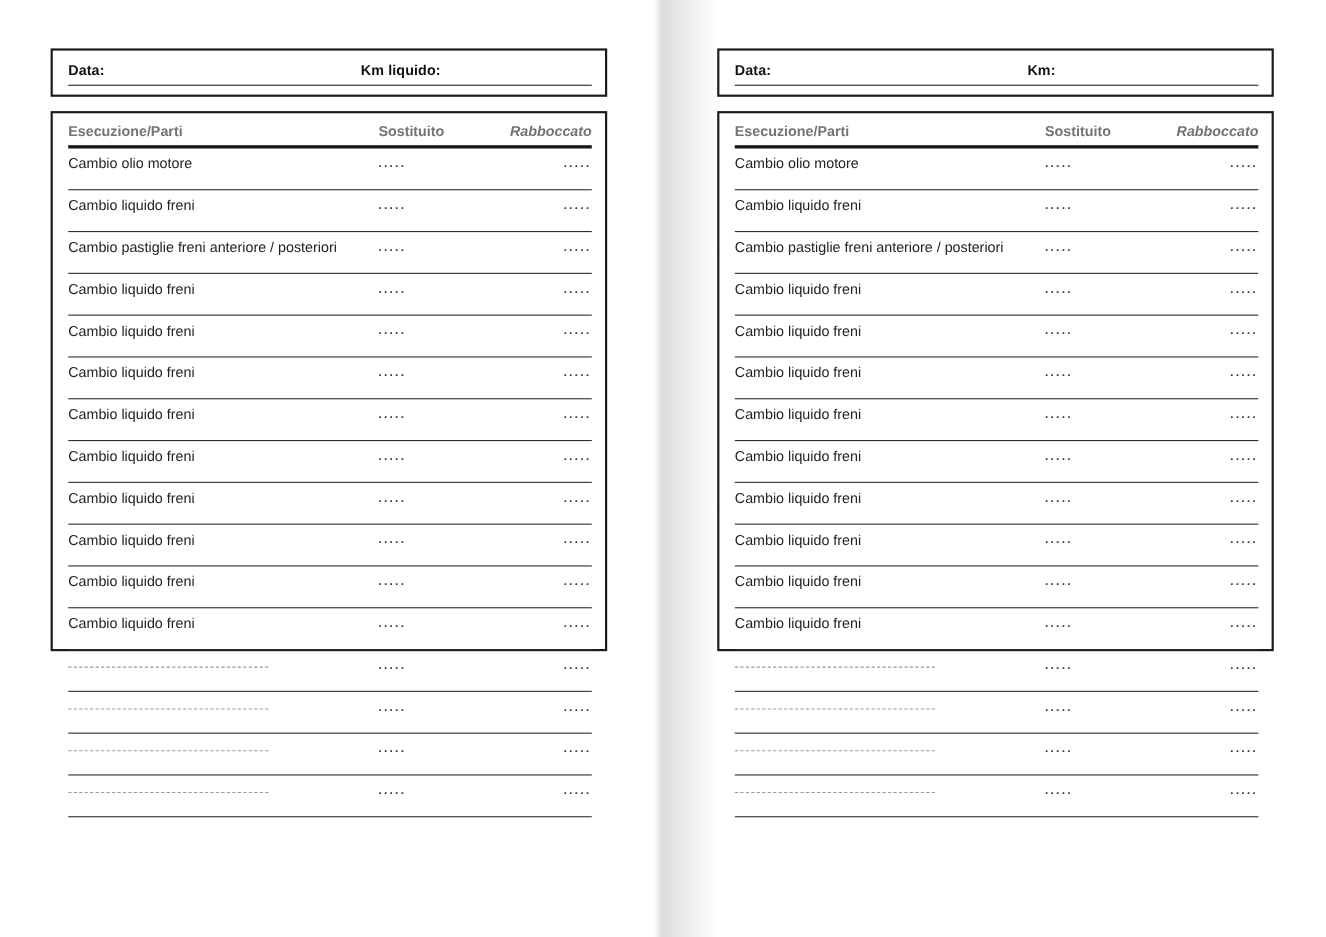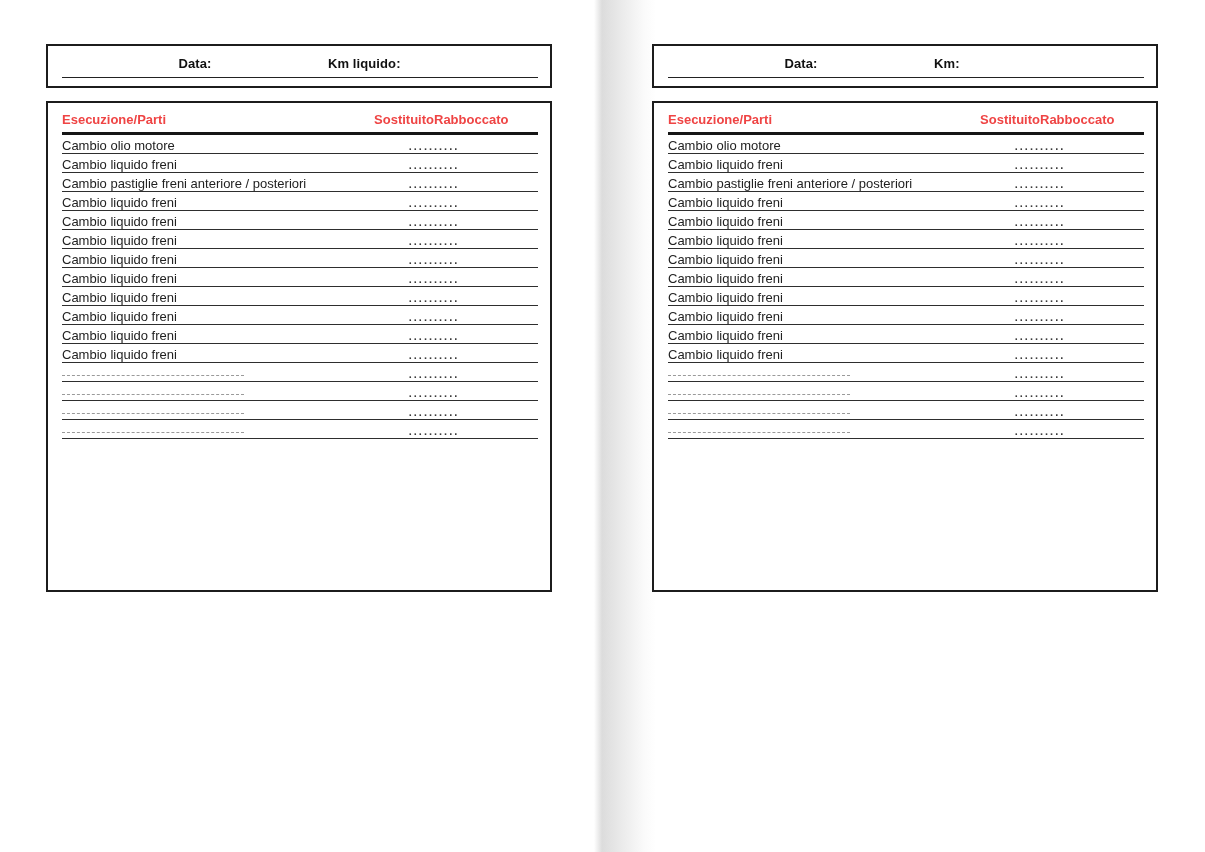--- a/index.html
+++ b/index.html
@@ -35,42 +35,42 @@
   
   .box-top { height: 44px; }
   .fieldline {
     display: flex;
     margin: 10px 12px 0 14px;
     border-bottom: 1.5px solid #222;
     padding-bottom: 6px;
     align-items: baseline;
   }
   .f-label { font-weight: bold; font-size: 13px; color: #111; letter-spacing: .1px; }
-  .f-first { width: 266px; flex: none; text-align: center; }
+  .f-first { width: 266px; flex: none; }
 
   
   .box-table { height: 491px; margin-top: 13px; }
   .table-inner { margin: 0 12px 0 14px; }
   .thead {
     display: flex;
     height: 32px;
     align-items: flex-end;
     border-bottom: 3px solid #161616;
     padding-bottom: 5px;
   }
-  .th { font-weight: bold; font-size: 13px; color: #ef4444; }
+  .th { font-weight: bold; font-size: 13px; color: #737373; }
   .c-exec { flex: 1; min-width: 0; }
-  .c-sost { width: 90px;  text-align: right; flex: none; }
-  .c-rabb { width: 104px; text-align: left; flex: none; }
+  .c-sost { width: 90px;  text-align: left; flex: none; }
+  .c-rabb { width: 104px; text-align: right; flex: none; font-style: italic; }
   .trow {
     display: flex;
-    height: 19px;
+    height: 38px;
     align-items: flex-end;
     border-bottom: 1.4px solid #2e2e2e;
-    padding-bottom: 0;
+    padding-bottom: 16px;
   }
   .row-label { font-size: 13px; color: #222; white-space: nowrap; }
   .dots {
     font-size: 11px;
     font-weight: bold;
     color: #3a3a3a;
     letter-spacing: 2px;
     line-height: 11px;
     position: relative;
     top: -1px;

